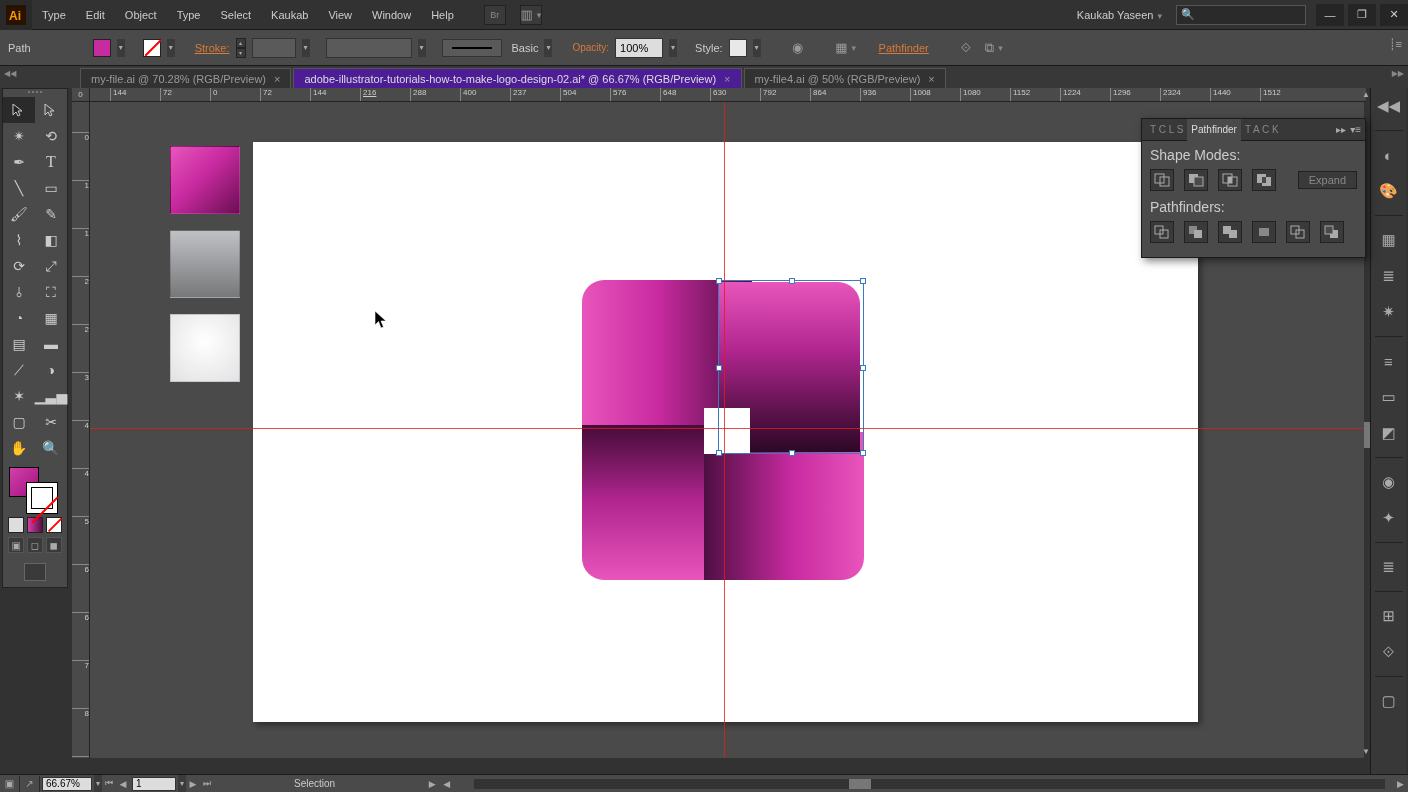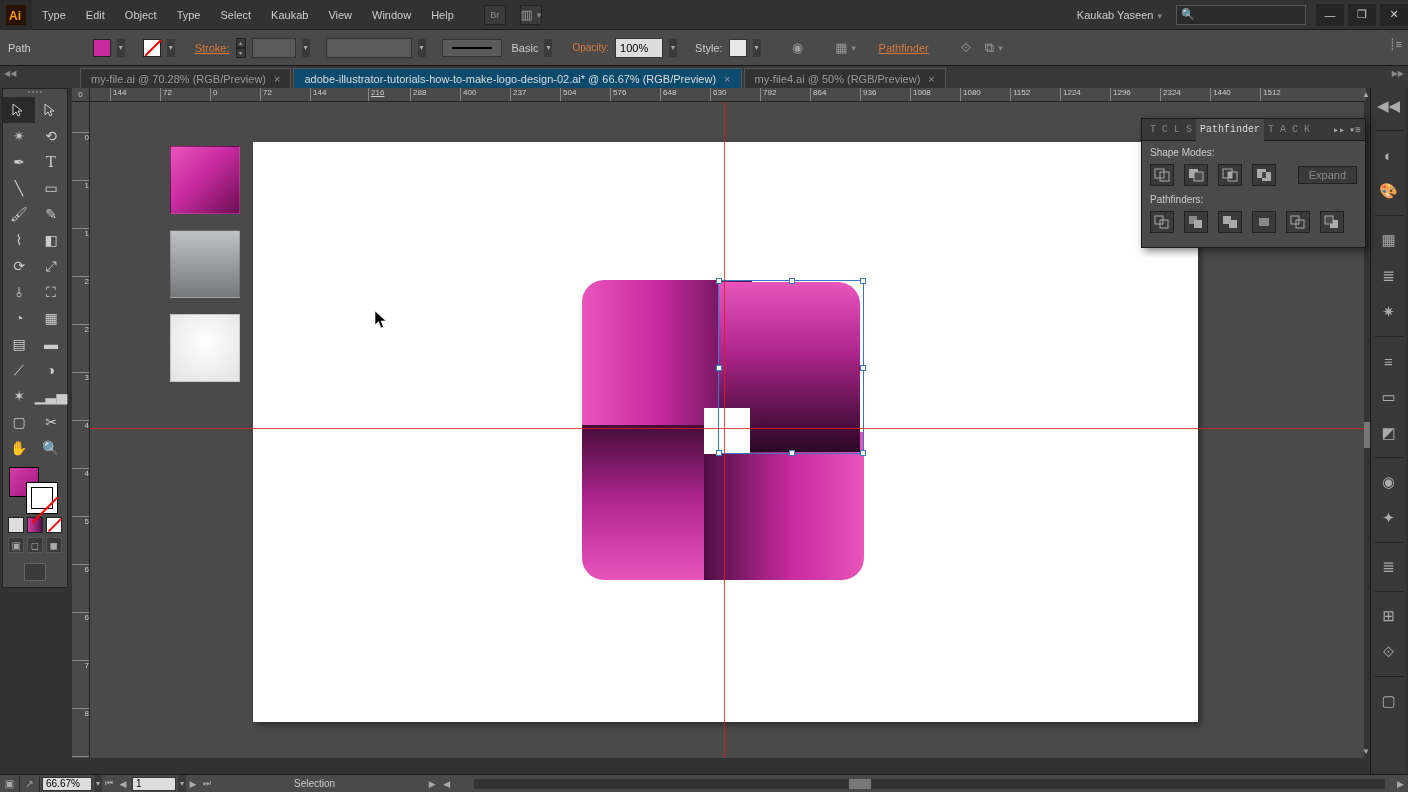--- a/index.html
+++ b/index.html
@@ -34,21 +34,21 @@
 .opacity-val { width:48px; height:20px; background:#ddd; color:#000; border:1px solid #333; display:flex; align-items:center; padding:0 4px; font-size:11px; }
 .style-lbl { color:#ccc; font-size:11px; }
 .style-sw { width:18px; height:18px; background:#e8e8e8; border:1px solid #333; }
 .ctrl-icon { width:22px; height:22px; display:flex; align-items:center; justify-content:center; color:#999; font-size:13px; }
 .transform-lbl { color:#d97a3a; text-decoration:underline; font-size:11px; }
 .ctrl-end { position:absolute; right:6px; top:8px; color:#aaa; font-size:11px; }
 
 
 .tabs-row { height:22px; background:#383838; display:flex; align-items:flex-end; padding-left:80px; position:relative; }
 .doc-tab { height:20px; padding:0 10px; background:#323232; color:#999; font-size:11px; display:flex; align-items:center; border-top:1px solid #555; border-left:1px solid #555; border-right:1px solid #555; margin-right:2px; }
-.doc-tab.active { background:#0c4a6e; color:#ddd;justify-content:center; }
+.doc-tab.active { background:#4c1d95; color:#ddd;justify-content:center; }
 .doc-tab .close { margin-left:8px; color:#999; font-size:11px; }
 .tabs-left-grip { position:absolute; left:4px; top:3px; color:#888; font-size:8px; }
 .tabs-right-grip { position:absolute; right:4px; top:3px; color:#888; font-size:8px; }
 
 
 .main { position:absolute; top:88px; left:0; right:0; bottom:18px; }
 
 
 .ltoolbar { position:absolute; left:2px; top:0; width:66px; background:#4a4a4a; border:1px solid #222; padding:2px 0; }
 .ltool-grip { height:4px; display:flex; justify-content:center; gap:2px; margin-bottom:2px; }
@@ -96,26 +96,26 @@
 
 .fake-cursor { position:absolute; width:14px; height:20px; }
 
 
 .rdock { position:absolute; right:2px; top:0; width:36px; bottom:0; background:#383838; border-left:1px solid #1a1a1a; display:flex; flex-direction:column; align-items:center; padding-top:6px; gap:12px; }
 .rdock .ic { width:24px; height:24px; display:flex; align-items:center; justify-content:center; color:#aaa; font-size:15px; }
 .rdock .sep { width:28px; height:1px; background:#222; }
 
 
 .panel { position:absolute; right:42px; top:30px; width:225px; background:#4a4a4a; border:1px solid #1a1a1a; box-shadow:3px 3px 8px rgba(0,0,0,0.5); font-size:11px; }
-.panel-tabs { height:22px; background:#383838; display:flex; align-items:center; border-bottom:1px solid #1a1a1a; padding:0 4px;font-family:Liberation Mono, monospace; }
+.panel-tabs { height:22px; background:#383838; display:flex; align-items:center; border-bottom:1px solid #1a1a1a; padding:0 4px; }
 .panel-tab { padding:0 4px; color:#888; font-size:10px; }
 .panel-tab.active { color:#ddd; background:#4a4a4a; height:22px; display:flex; align-items:center; }
 .panel-ctrl { margin-left:auto; display:flex; gap:4px; color:#aaa; font-size:10px; }
 .panel-body { padding:6px 8px; }
-.panel-lbl { color:#ccc; margin-bottom:6px; font-size:10px; }
+.panel-lbl { color:#ccc; margin-bottom:6px; font-size:14px; }
 .pf-row { display:flex; gap:10px; align-items:center; margin-bottom:8px; }
 .pf-btn { width:24px; height:22px; background:#3a3a3a; border:1px solid #222; display:flex; align-items:center; justify-content:center; }
 .pf-btn svg { width:16px; height:14px; }
 .expand-btn { margin-left:auto; padding:2px 10px; background:#3a3a3a; border:1px solid #222; color:#888; font-size:11px; }
 
 
 .rscroll { position:absolute; right:38px; top:14px; width:6px; bottom:16px; background:#333; }
 .rscroll-thumb { position:absolute; top:320px; height:26px; width:6px; background:#777; }
 
 
@@ -322,21 +322,21 @@
       </div>
   </div>
 
   <div class="ruler-origin">0</div>
   <div class="hruler" id="hruler">
       <div class="tick" style="left: 20px;">144</div>
       <div class="tick" style="left: 70px;">72</div>
       <div class="tick" style="left: 120px;">0</div>
       <div class="tick" style="left: 170px;">72</div>
       <div class="tick" style="left: 220px;">144</div>
-      <div class="tick" style="left: 278px; text-decoration: underline;">216</div>
+      <div class="tick" style="left: 270px; text-decoration: underline;">216</div>
       <div class="tick" style="left: 320px;">288</div>
       <div class="tick" style="left: 370px;">400</div>
       <div class="tick" style="left: 420px;">237</div>
       <div class="tick" style="left: 470px;">504</div>
       <div class="tick" style="left: 520px;">576</div>
       <div class="tick" style="left: 570px;">648</div>
       <div class="tick" style="left: 620px;">630</div>
       <div class="tick" style="left: 670px;">792</div>
       <div class="tick" style="left: 720px;">864</div>
       <div class="tick" style="left: 770px;">936</div>

